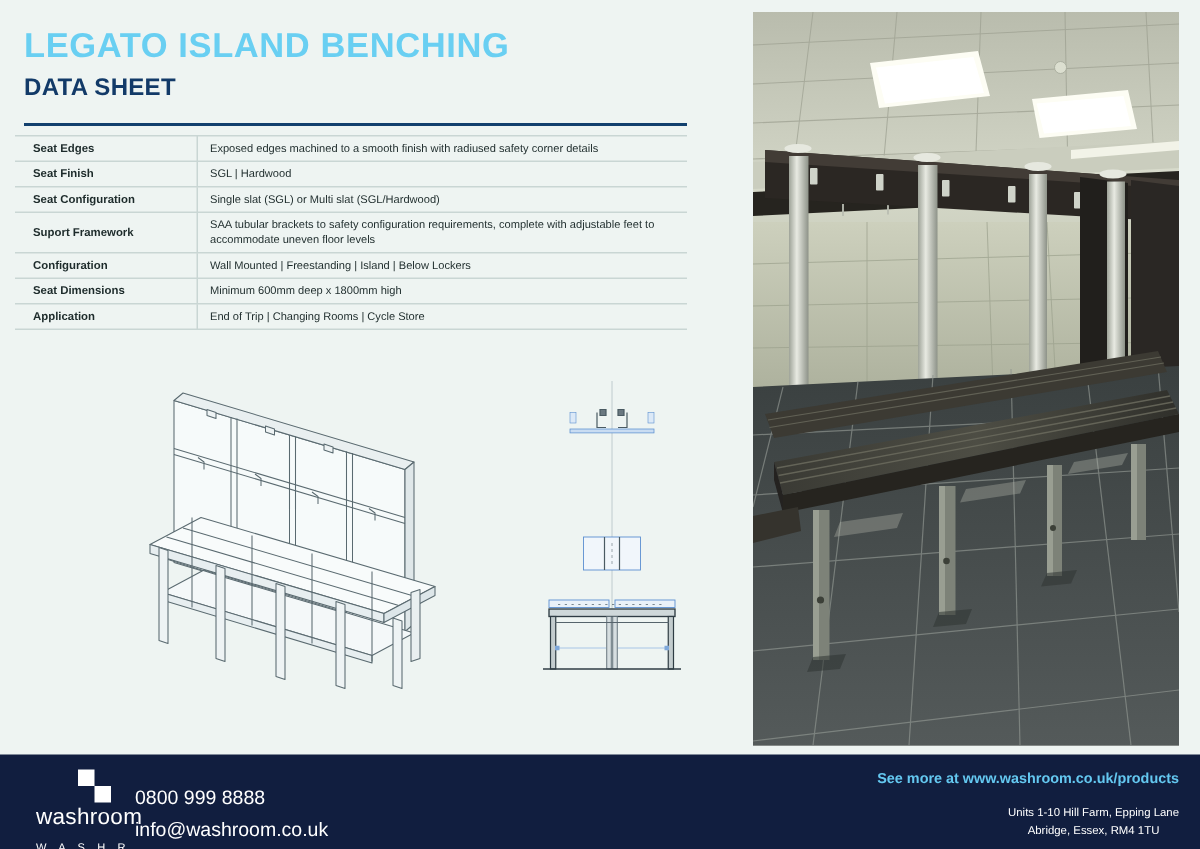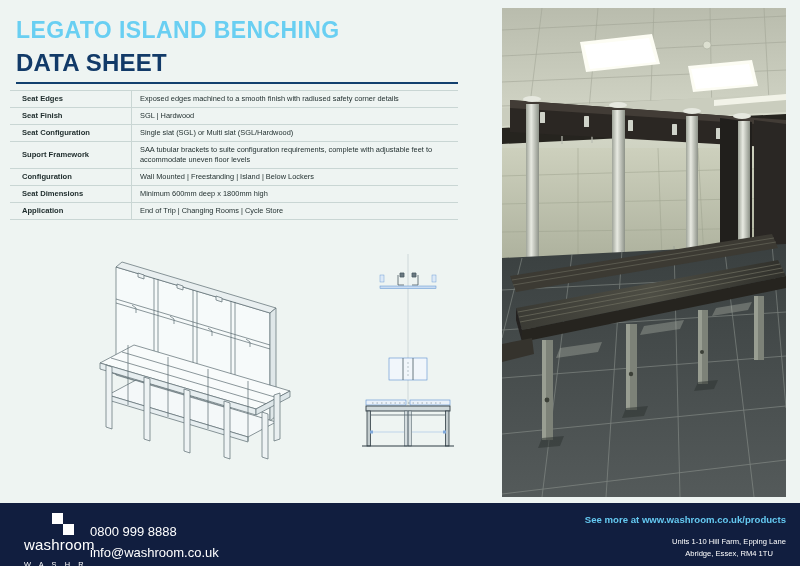--- a/index.html
+++ b/index.html
@@ -12,21 +12,21 @@
   }
   .page{position:absolute;inset:0;background:#eef4f2;}
 
   
   .title-block{position:absolute;left:16px;top:18px;width:460px;}
   .title-main{
     font-size:23px;font-weight:bold;letter-spacing:.4px;
     color:#69cff2;line-height:1.08;margin:0;
   }
   .title-sub{
-    font-size:24px;font-weight:bold;letter-spacing:.2px;
+    font-size:16px;font-weight:bold;letter-spacing:.2px;
     color:#123a68;line-height:1.1;margin:7px 0 0 0;
   }
   .title-rule{
     position:absolute;left:16px;top:82px;width:442px;height:2px;
     background:#12406e;
   }
 
   
   .spec-table{
     position:absolute;left:10px;top:90px;width:448px;
@@ -120,21 +120,21 @@
       <tr>
         <td class="k">Seat Finish</td>
         <td class="v">SGL | Hardwood</td>
       </tr>
       <tr>
         <td class="k">Seat Configuration</td>
         <td class="v">Single slat (SGL) or Multi slat (SGL/Hardwood)</td>
       </tr>
       <tr>
         <td class="k">Suport Framework</td>
-        <td class="v">SAA tubular brackets to suite configuration requirements, complete with adjustable feet to accommodate uneven floor levels</td>
+        <td class="v">SAA tubular brackets to safety configuration requirements, complete with adjustable feet to accommodate uneven floor levels</td>
       </tr>
       <tr>
         <td class="k">Configuration</td>
         <td class="v">Wall Mounted | Freestanding | Island | Below Lockers</td>
       </tr>
       <tr>
         <td class="k">Seat Dimensions</td>
         <td class="v">Minimum 600mm deep x 1800mm high</td>
       </tr>
       <tr>

